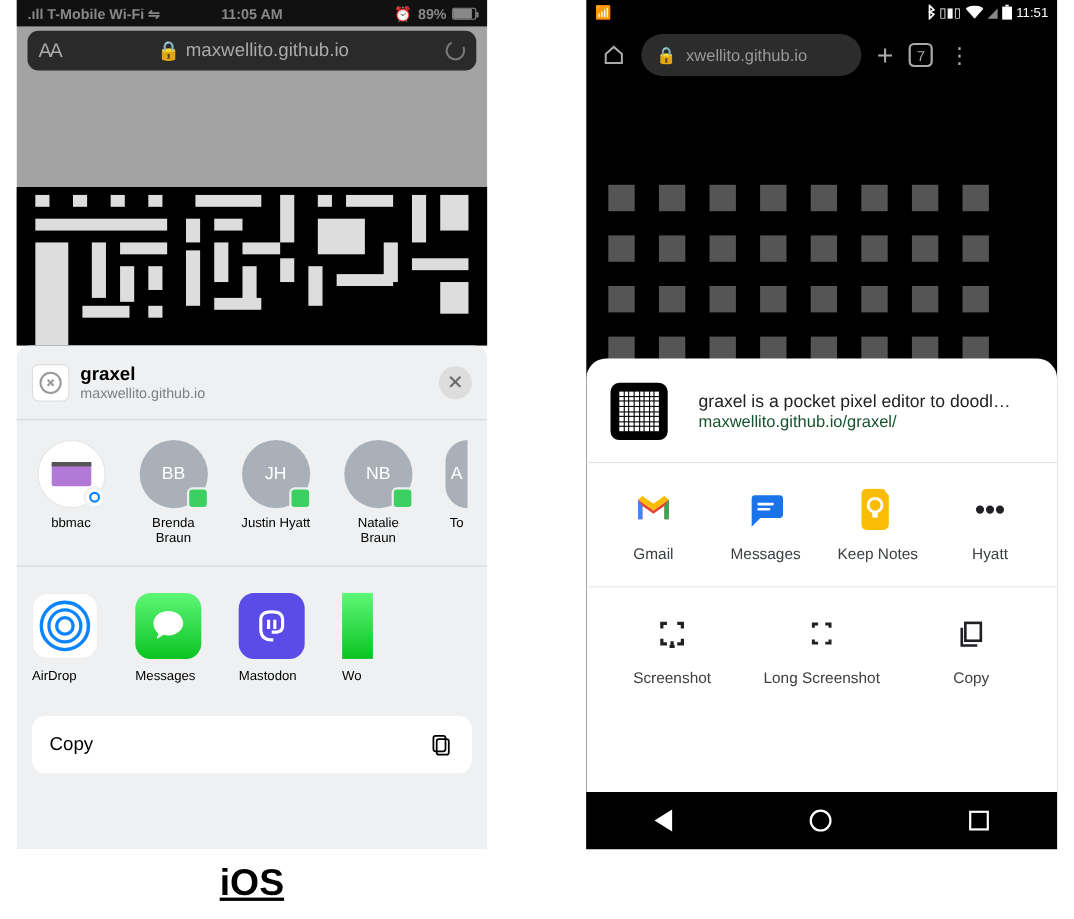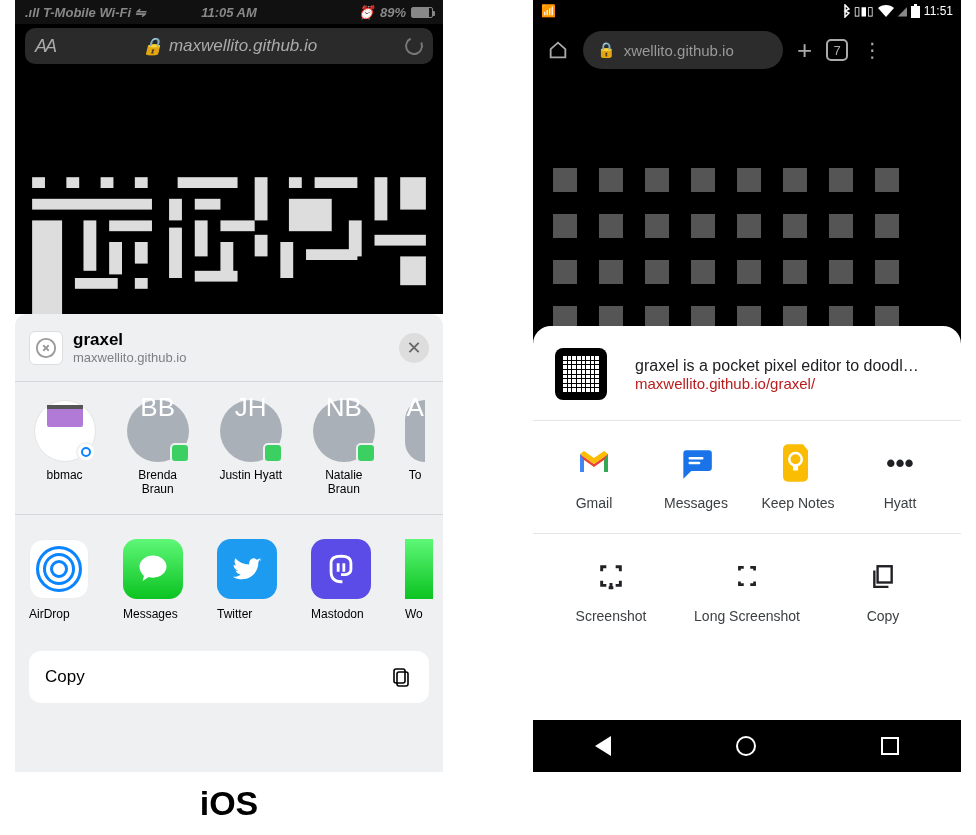--- a/index.html
+++ b/index.html
@@ -18,24 +18,25 @@
     width: 428px;
     height: 772px;
     position: relative;
     overflow: hidden;
   }
   .caption {
     font-weight: 800;
     font-size: 34px;
     margin-top: 12px;
     color: #000;
+    text-decoration: underline;
   }
 
   
-  .ios-top { background:#000000; height:314px; position:relative;font-style:italic; }
+  .ios-top { background:#a3a3a3; height:314px; position:relative; }
   .ios-status {
     position:absolute; top:0; left:0; right:0; height:24px;
     display:flex; justify-content:space-between; align-items:center;
     padding:0 10px; color:#888; font-size:13px; font-weight:600;
     background:#111;
   }
   .ios-status .center { position:absolute; left:50%; transform:translateX(-50%); }
   .ios-status .right { display:flex; gap:5px; align-items:center; }
   .batt { display:inline-block; width:22px; height:11px; border:1px solid #888; border-radius:2px; position:relative; }
   .batt:after{ content:""; position:absolute; right:-3px; top:3px; width:2px; height:5px; background:#888; border-radius:0 1px 1px 0;}
@@ -68,21 +69,21 @@
     margin-left:auto; width:30px; height:30px; border-radius:50%;
     background:#ddd; color:#666; font-size:18px; display:flex; align-items:center; justify-content:center;
   }
   .contacts{
     display:flex; padding:18px 14px; gap:22px; border-bottom:1px solid #d5d7da;
     overflow:hidden;
   }
   .contact{ display:flex; flex-direction:column; align-items:center; width:72px; font-size:12px; color:#000; text-align:center; line-height:14px;}
   .contact .av{
     width:62px; height:62px; border-radius:50%; background:#aab0b7; color:#fff;
-    display:flex; justify-content:center; font-size:26px; font-weight:400;
+    display:flex; align-items:center; justify-content:center; font-size:16px; font-weight:400;
     position:relative; margin-bottom:6px;
   }
   .contact .av.white{ background:#fff; border:1px solid #e4e4e4;}
   .contact .badge{
     position:absolute; bottom:-1px; right:-1px; width:20px; height:20px; border-radius:5px;
     background:#3cd063; border:2px solid #eef0f2;
   }
   .contact .badge.air{ background:#fff; border-radius:50%; border:2px solid #eef0f2; overflow:hidden;}
   .contact .badge.air:after{ content:""; position:absolute; inset:3px; border:2px solid #0a84ff; border-radius:50%;}
   .apps{
@@ -123,21 +124,21 @@
     position:absolute; left:0; right:0; bottom:52px; top:326px;
     background:#fff; border-radius:18px 18px 0 0;
   }
   .and-head{
     display:flex; gap:28px; padding:22px 22px 16px 22px; align-items:center;
   }
   .and-thumb{ width:52px; height:52px; background:#000; border-radius:8px; display:flex; align-items:center; justify-content:center;}
   .dots{ width:36px; height:36px; display:grid; grid-template-columns:repeat(8,1fr); gap:1px;}
   .dots i{ background:#fff; }
   .and-head .t1{ font-size:16px; color:#202124; font-weight:400;}
-  .and-head .t2{ font-size:15px; color:#b91c1c;}
+  .and-head .t2{ font-size:15px; color:#14532d;}
   .hr{ height:1px; background:#e5e5e5; margin:4px 0;}
   .and-row{ display:flex; padding:18px 10px;}
   .and-item{ flex:1; display:flex; flex-direction:column; align-items:center; gap:12px; font-size:14px; color:#3c4043; text-align:center;}
   .aico{ width:40px; height:40px; display:flex; align-items:center; justify-content:center; font-size:28px;}
   .and-nav{
     position:absolute; bottom:0; left:0; right:0; height:52px; background:#000;
     display:flex; align-items:center; justify-content:space-around; color:#fff;
   }
   .nav-tri{ width:0; height:0; border-top:10px solid transparent; border-bottom:10px solid transparent; border-right:16px solid #fff;}
   .nav-cir{ width:20px; height:20px; border:2px solid #fff; border-radius:50%;}
@@ -274,28 +275,20 @@
           </div>
         <div class="app">
             <div class="ico imsg">
               <svg width="36" height="36" viewBox="0 0 24 24" fill="#fff">
                 <path d="M12 3c5 0 9 3.3 9 7.4 0 4-4 7.4-9 7.4-1 0-2-.1-2.8-.4L5 20l1-3.4C4.2 15.2 3 13 3 10.4 3 6.3 7 3 12 3z"></path>
               </svg>
             </div>
             <span>Messages</span>
           </div>
         <div class="app">
-            <div class="ico tw">
-              <svg width="34" height="34" viewBox="0 0 24 24" fill="#fff">
-                <path d="M22 5.9c-.7.3-1.5.6-2.3.7.8-.5 1.5-1.3 1.8-2.2-.8.5-1.7.8-2.6 1-1.5-1.6-4-1.1-5 .9-.4.8-.5 1.7-.3 2.5C9.3 8.6 6 7 3.8 4.4c-1 1.8-.5 4 .4 5.1-.6 0-1.2-.2-1.7-.5 0 1.9 1.3 3.6 3.2 4-.6.2-1.2.2-1.8.1.5 1.6 2 2.7 3.7 2.7-1.6 1.2-3.5 1.8-5.5 1.6 1.9 1.2 4.1 1.9 6.3 1.9 7.6 0 11.9-6.5 11.6-12.3.8-.6 1.5-1.3 2-2.1z"></path>
-              </svg>
-            </div>
-            <span>Twitter</span>
-          </div>
-        <div class="app">
             <div class="ico ms">
               <svg width="34" height="34" viewBox="0 0 24 24" fill="#fff">
                 <path d="M12 2c5.3 0 8 2 8 6v4c0 3.4-2.3 5-6 5h-2v-2h2c2.3 0 4-.8 4-3V8c0-2.7-1.6-4-6-4S6 5.3 6 8v6c0 4 2.2 6 6 6h1v2h-1c-5 0-8-2.6-8-8V8c0-4 2.7-6 8-6zm-3 6h2v6H9zm4 0h2v6h-2z"></path>
               </svg>
             </div>
             <span>Mastodon</span>
           </div>
         <div class="app" style="width:24px">
             <div class="ico part"></div>
             <span>Wo</span>

